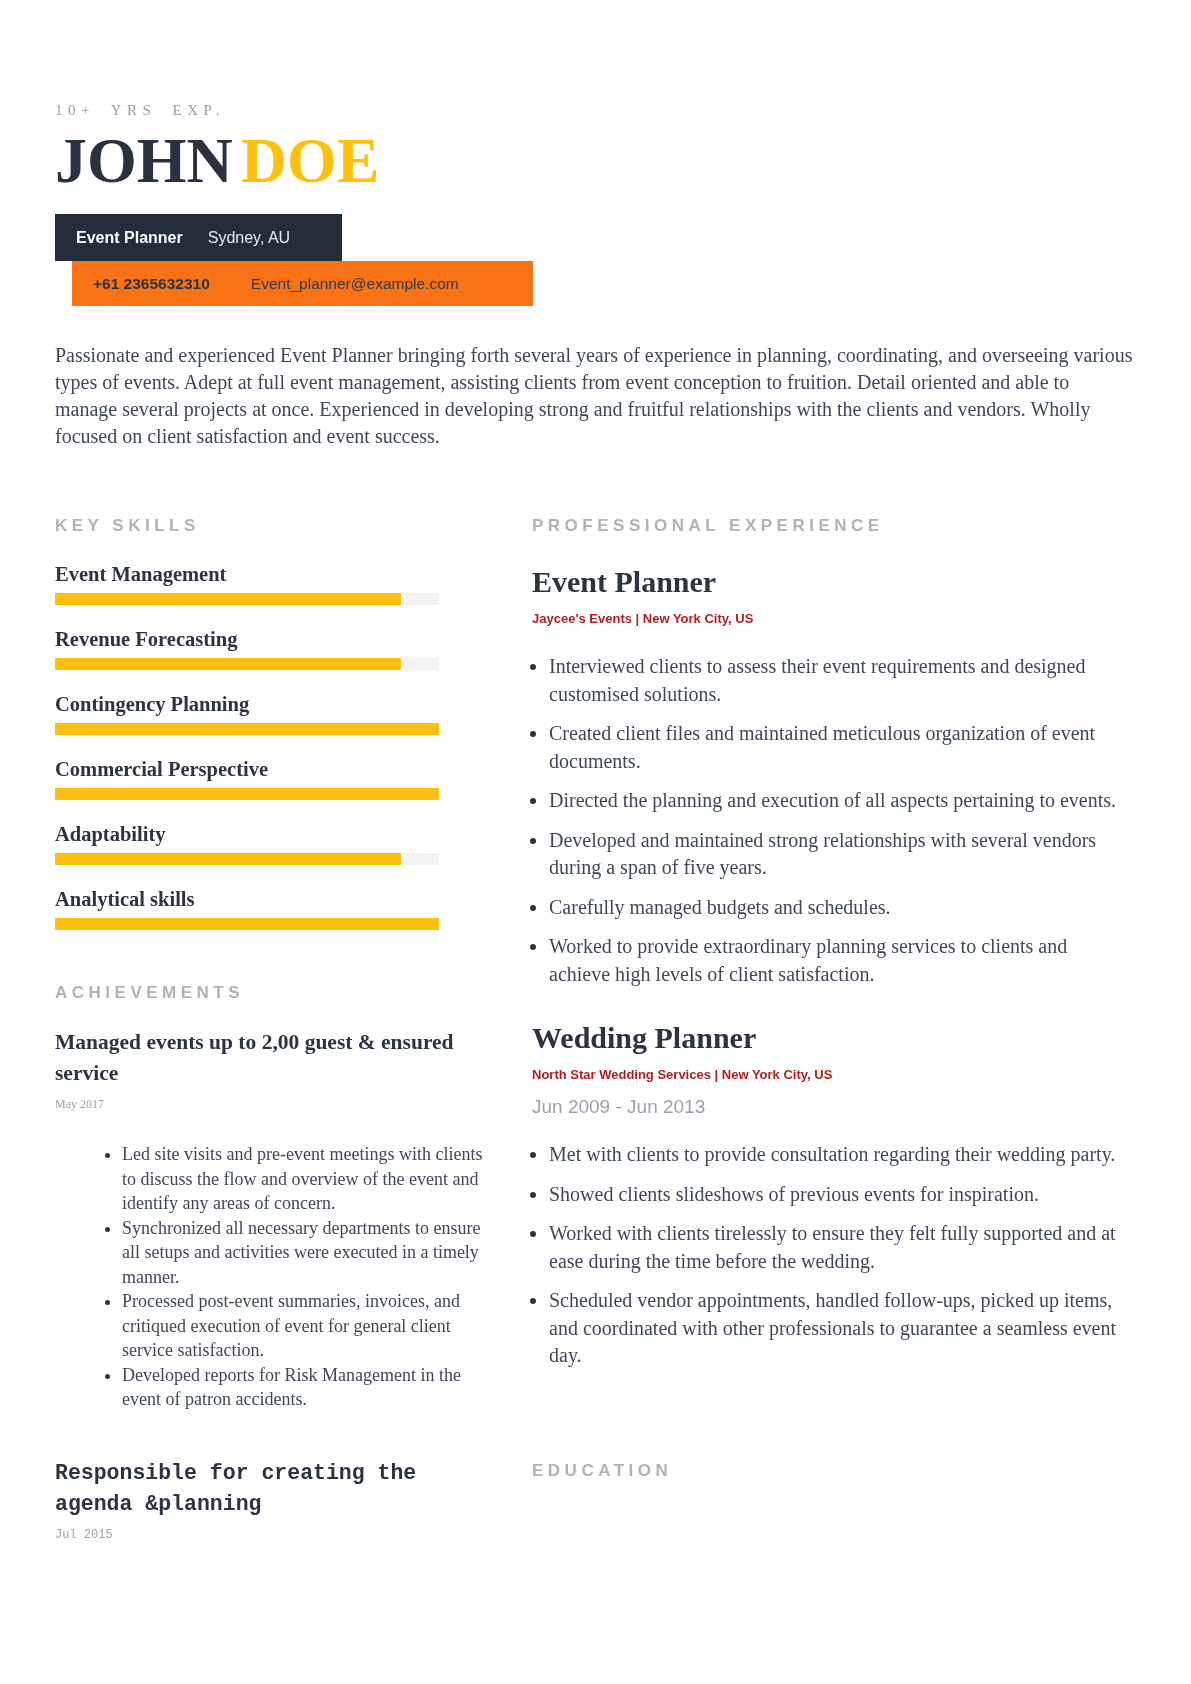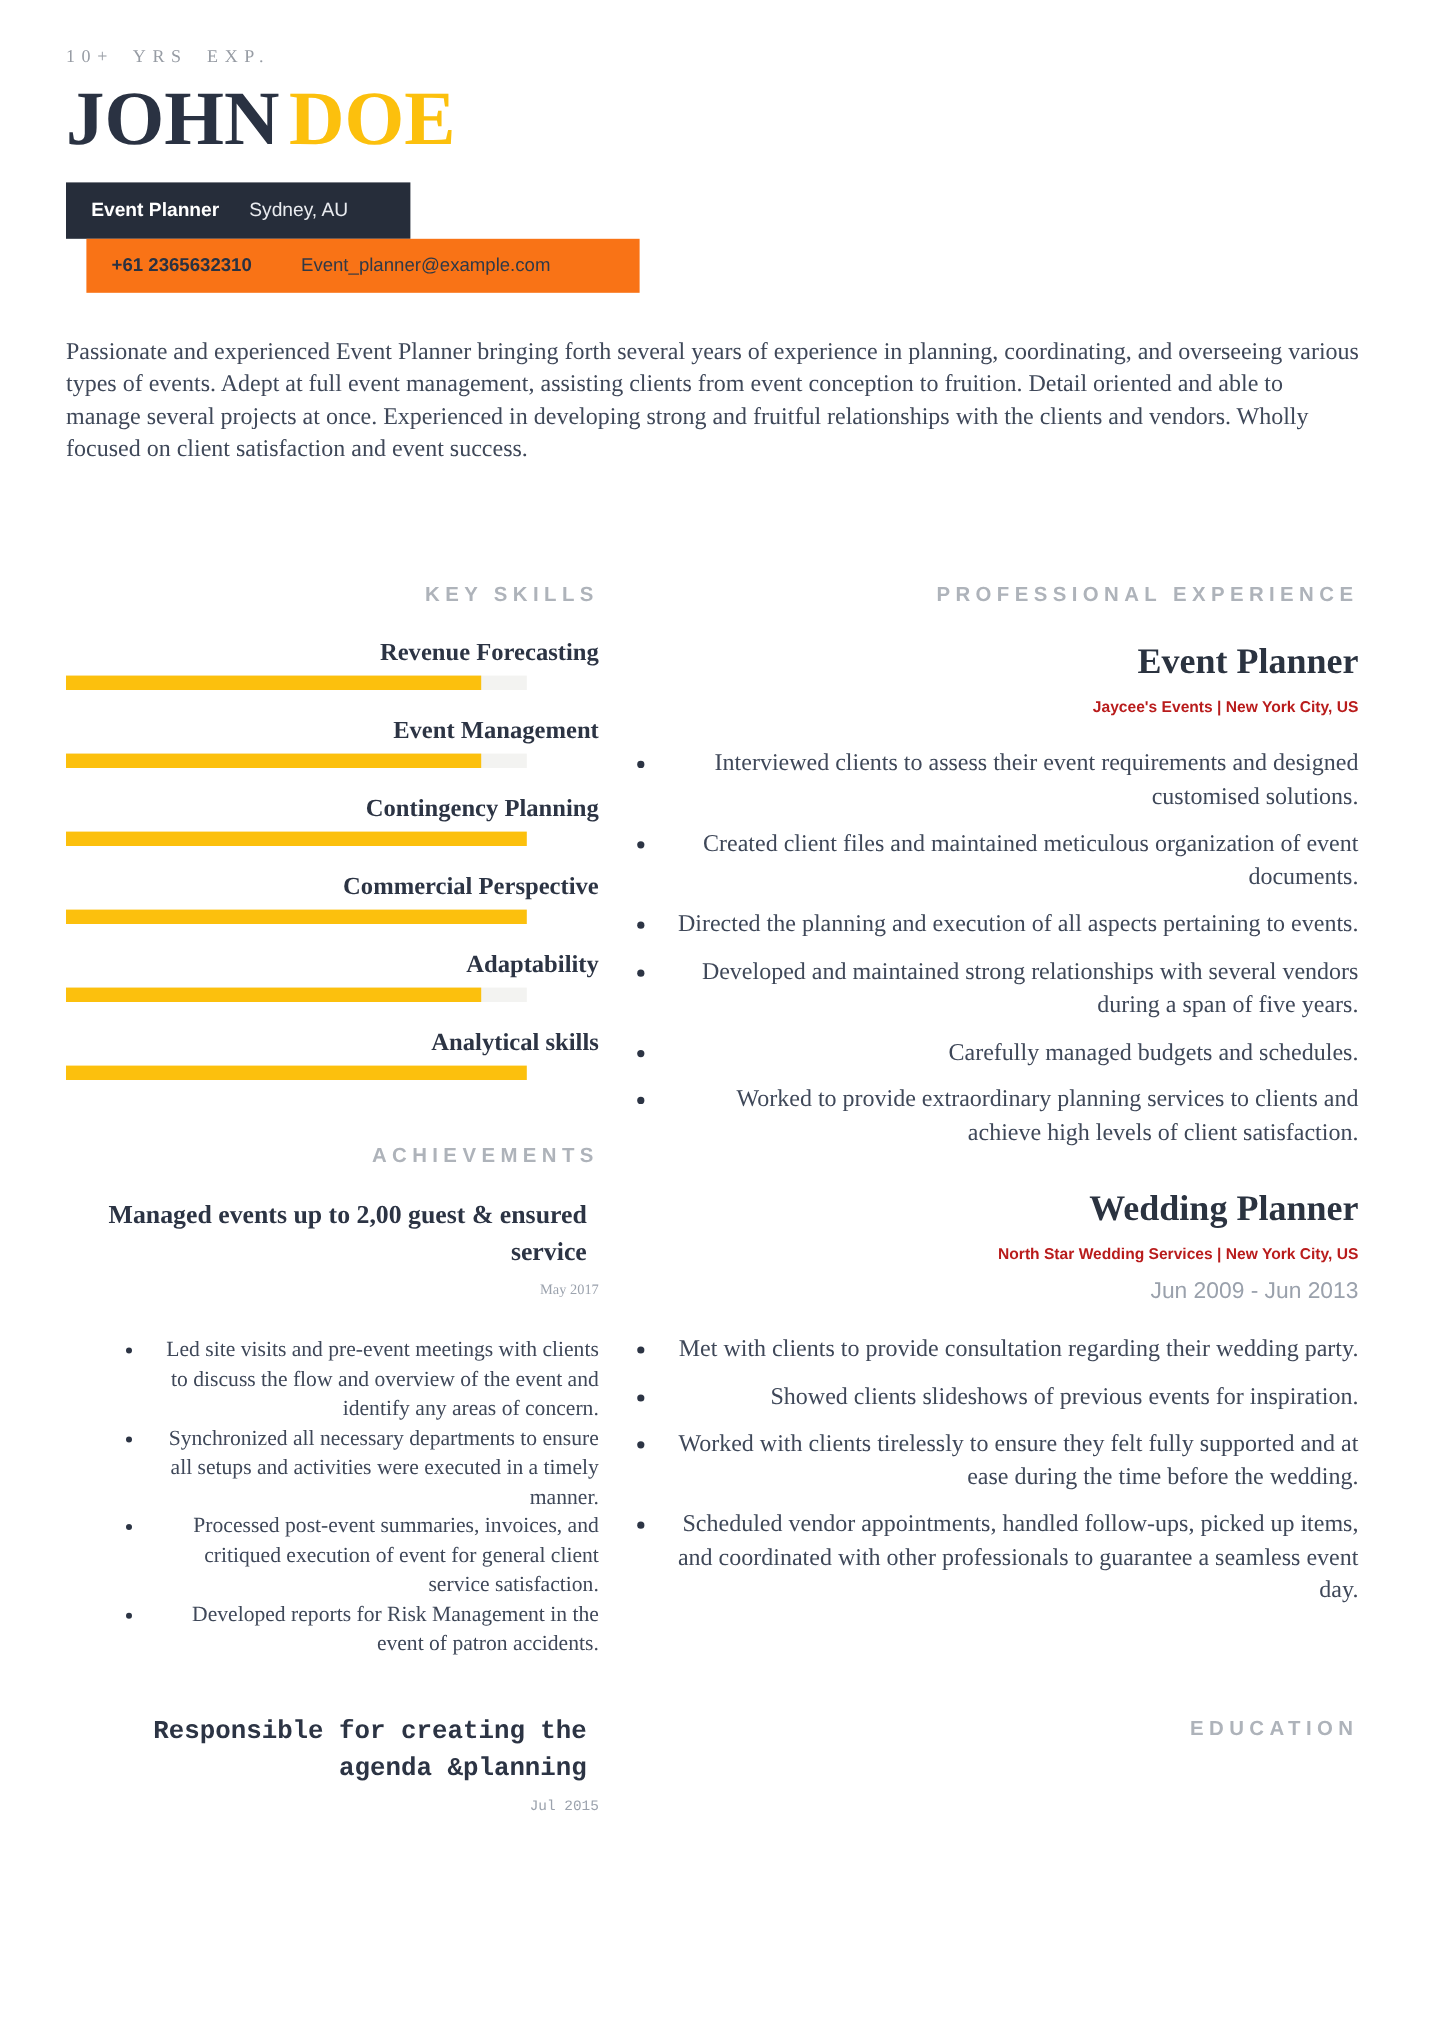--- a/index.html
+++ b/index.html
@@ -1,18 +1,18 @@
 <!DOCTYPE html>
 <html><head>
 <meta charset="utf-8">
 <style>
   html,body{margin:0;padding:0;background:#ffffff;}
   .page{
     width:1191px;height:1684px;background:#ffffff;overflow:hidden;
-    box-sizing:border-box;padding:40px 57px 0 55px;position:relative;
+    box-sizing:border-box;padding:102px 57px 0 55px;position:relative;
     font-family:"Liberation Serif",serif;color:#3F4859;
   }
   
   .kicker{font-size:15px;letter-spacing:5.5px;word-spacing:7px;color:#979CA4;}
   .name{margin:8px 0 0;font-size:64px;line-height:1.05;font-weight:700;color:#2A3242;}
   .name .nl{color:#FCC00D;margin-left:8px;}
   .title-bar{
     margin-top:20px;width:287px;height:47px;background:#262D3A;
     display:flex;align-items:center;padding-left:21px;box-sizing:border-box;
     font-family:"Liberation Sans",sans-serif;font-size:16px;color:#ffffff;
@@ -21,21 +21,21 @@
   .tb-loc{margin-left:25px;color:#E9EBEF;}
   .contact-bar{
     margin-left:17px;width:461px;height:45px;background:#f97316;
     display:flex;align-items:center;padding-left:21px;box-sizing:border-box;
     font-family:"Liberation Sans",sans-serif;font-size:15.5px;color:#2A3242;
   }
   .cb-phone{font-weight:700;}
   .cb-email{margin-left:41px;color:#303947;}
   .summary{margin:36px 0 0;width:1079px;font-size:20px;line-height:27px;color:#3F4859;}
   
-  .columns{display:flex;margin-top:98px;align-items:flex-start;text-align:right;}
+  .columns{display:flex;margin-top:66px;align-items:flex-start;}
   .col-left{width:444px;flex:none;}
   .col-right{width:600px;flex:none;margin-left:33px;}
   .sec-h{
     font-family:"Liberation Sans",sans-serif;font-weight:700;
     font-size:17px;letter-spacing:4.5px;color:#AEB3BA;line-height:20px;
   }
   
   .skills{margin-top:26px;}
   .skill{margin-bottom:22px;}
   .skill-name{font-weight:700;font-size:20.5px;line-height:24px;color:#2C3444;}
@@ -84,27 +84,27 @@
   <p class="summary">Passionate and experienced Event Planner bringing forth several years of experience in planning, coordinating, and overseeing various types of events. Adept at full event management, assisting clients from event conception to fruition. Detail oriented and able to manage several projects at once. Experienced in developing strong and fruitful relationships with the clients and vendors. Wholly focused on client satisfaction and event success.</p>
 
   <div class="columns">
 
     <div class="col-left">
 
       <div class="sec-h">KEY SKILLS</div>
 
       <div class="skills">
         <div class="skill">
-          <div class="skill-name">Revenue Forecasting</div>
+          <div class="skill-name">Event Management</div>
           <div class="bar-track">
               <div class="bar-fill" style="width: 90%;"></div>
             </div>
         </div>
         <div class="skill">
-          <div class="skill-name">Event Management</div>
+          <div class="skill-name">Revenue Forecasting</div>
           <div class="bar-track">
               <div class="bar-fill" style="width: 90%;"></div>
             </div>
         </div>
         <div class="skill">
           <div class="skill-name">Contingency Planning</div>
           <div class="bar-track">
               <div class="bar-fill" style="width: 100%;"></div>
             </div>
         </div>

